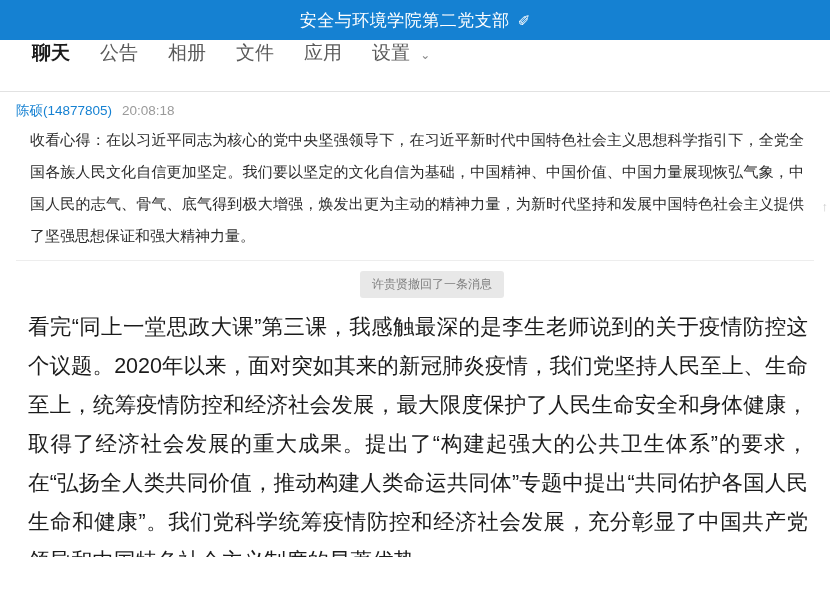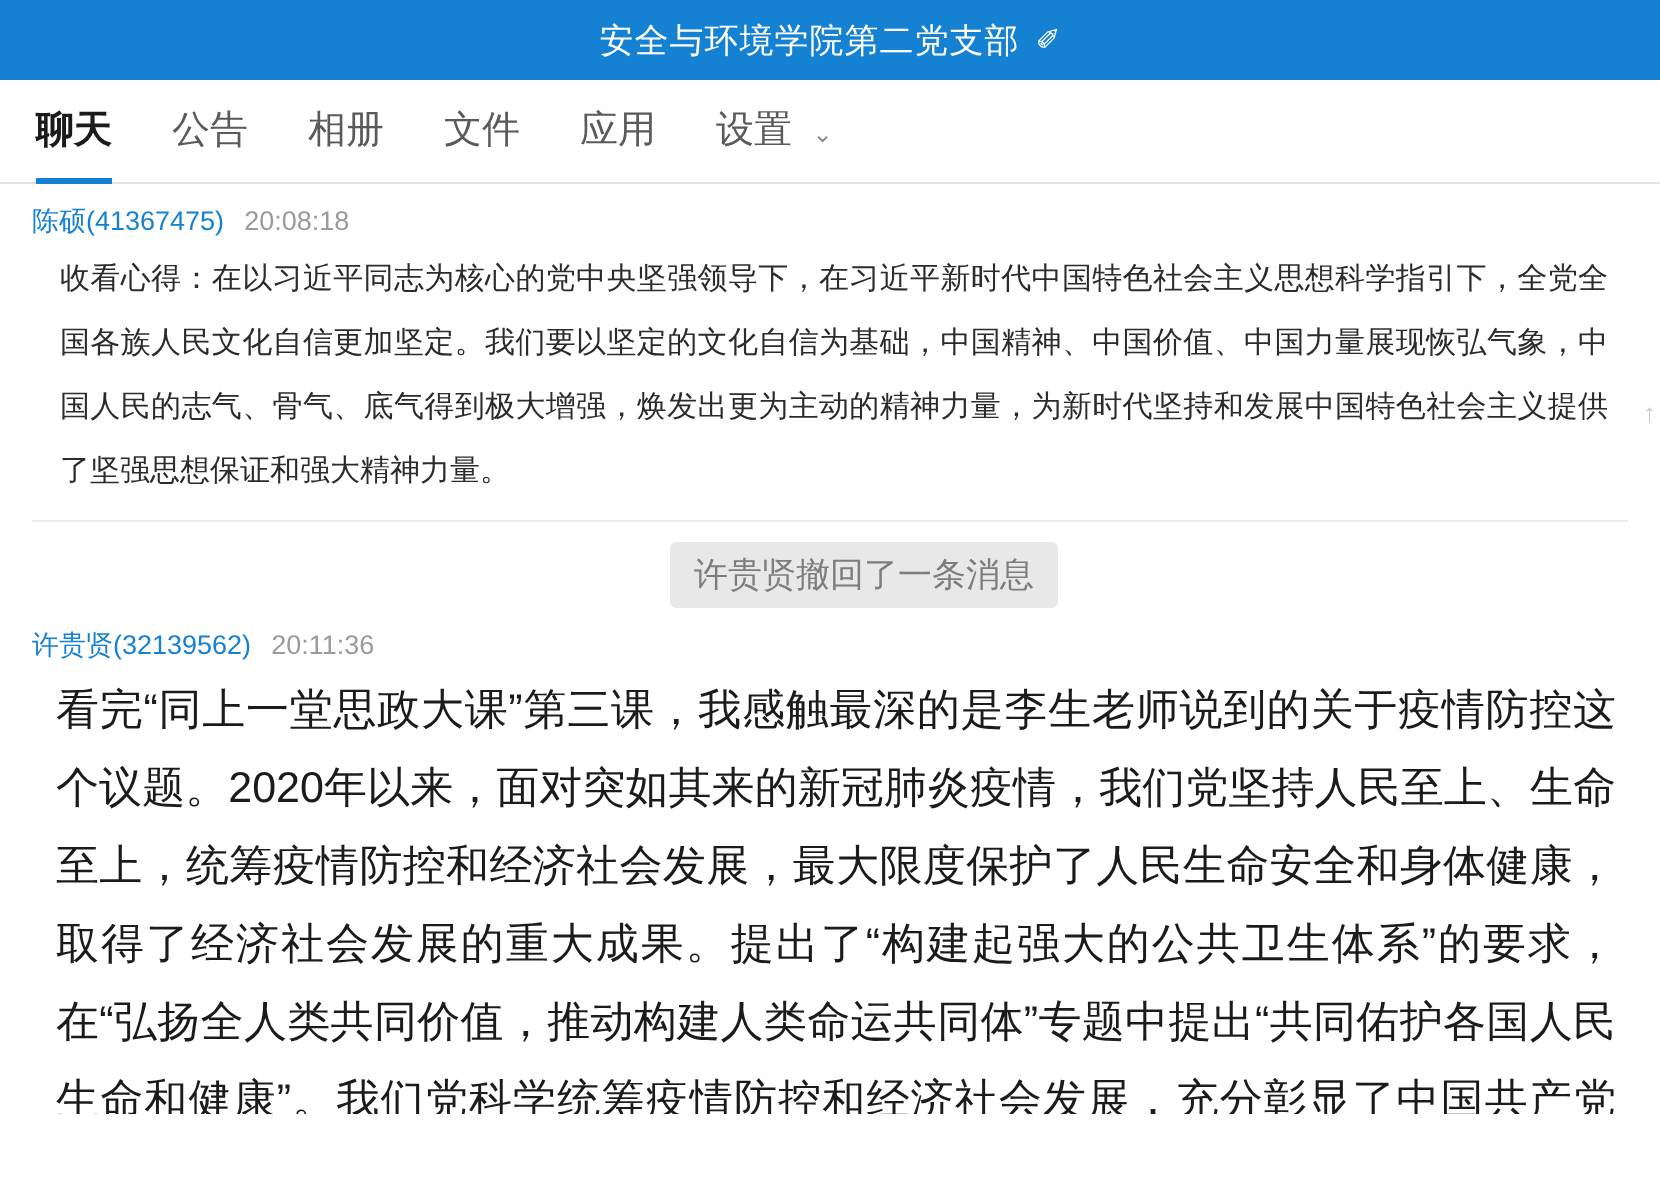--- a/index.html
+++ b/index.html
@@ -42,22 +42,21 @@
     line-height: 1;
     display: inline-block;
     transform: rotate(0deg);
   }
 
   
   .tabbar {
     height: 52px;
     background: #ffffff;
     display: flex;
-    align-items: center;
-    padding-left: 18px;
+    padding-left: 32px;
     box-sizing: border-box;
     border-bottom: 1px solid #e2e2e2;
     position: relative;
   }
   .tab {
     font-size: 19px;
     color: #5a5a5a;
     margin-right: 30px;
     position: relative;
     padding-bottom: 2px;
@@ -132,21 +131,21 @@
 
   
   .system-notice-wrap {
     display: flex;
     justify-content: center;
     margin: 10px 0 4px 0;
   }
   .system-notice {
     background: #e8e8e8;
     color: #7d7d7d;
-    font-size: 17px;
+    font-size: 12px;
     border-radius: 3px;
     padding: 5px 12px;
     margin-left: 34px;
   }
 
   
   .sep-line {
     height: 1px;
     background: #ededed;
     margin: 8px 0 0 0;
@@ -194,34 +193,31 @@
       <span class="caret">⌄</span>
     </div>
   </div>
 
   <div class="messages">
 
     <span class="side-mark top">↑</span>
 
     <div class="msg">
       <div class="msg-head">
-        <span class="name">陈硕</span><span class="uid">(41367475)</span><span class="time">20:08:18</span>
+        <span class="name">陈硕</span><span class="uid">(14877805)</span><span class="time">20:08:18</span>
       </div>
       <div class="msg-body-small">收看心得：在以习近平同志为核心的党中央坚强领导下，在习近平新时代中国特色社会主义思想科学指引下，全党全国各族人民文化自信更加坚定。我们要以坚定的文化自信为基础，中国精神、中国价值、中国力量展现恢弘气象，中国人民的志气、骨气、底气得到极大增强，焕发出更为主动的精神力量，为新时代坚持和发展中国特色社会主义提供了坚强思想保证和强大精神力量。</div>
     </div>
 
     <div class="sep-line"></div>
 
     <div class="system-notice-wrap">
       <div class="system-notice">许贵贤撤回了一条消息</div>
     </div>
 
     <div class="msg">
-      <div class="msg-head">
-        <span class="name">许贵贤</span><span class="uid">(32139562)</span><span class="time">20:11:36</span>
-      </div>
       <div class="msg-body-large">看完“同上一堂思政大课”第三课，我感触最深的是李生老师说到的关于疫情防控这个议题。2020年以来，面对突如其来的新冠肺炎疫情，我们党坚持人民至上、生命至上，统筹疫情防控和经济社会发展，最大限度保护了人民生命安全和身体健康，取得了经济社会发展的重大成果。提出了“构建起强大的公共卫生体系”的要求，在“弘扬全人类共同价值，推动构建人类命运共同体”专题中提出“共同佑护各国人民生命和健康”。我们党科学统筹疫情防控和经济社会发展，充分彰显了中国共产党领导和中国特色社会主义制度的显著优势。</div>
     </div>
 
     <span class="side-mark bottom">↓</span>
   </div>
 
 </div>
 
 </body></html>

